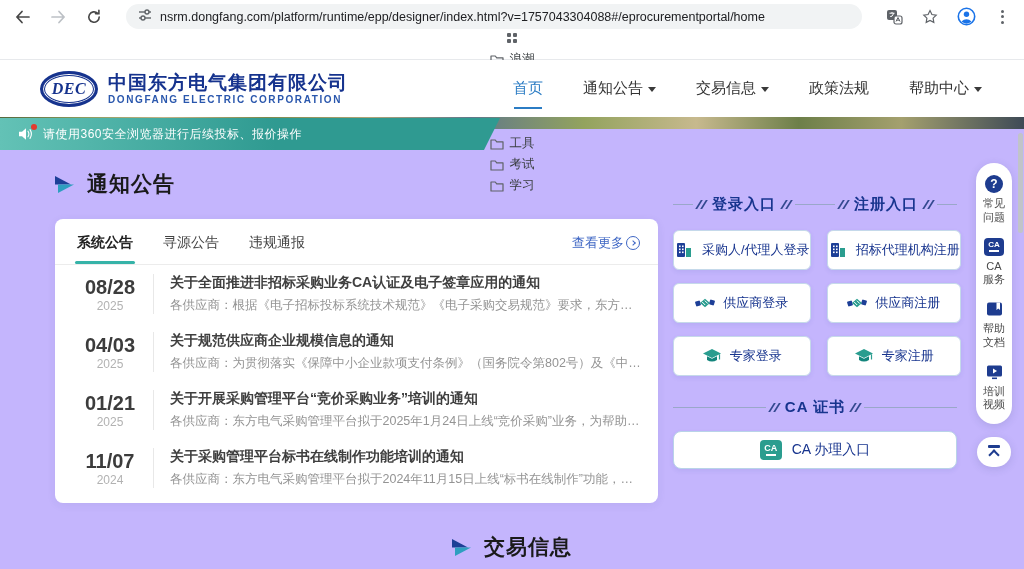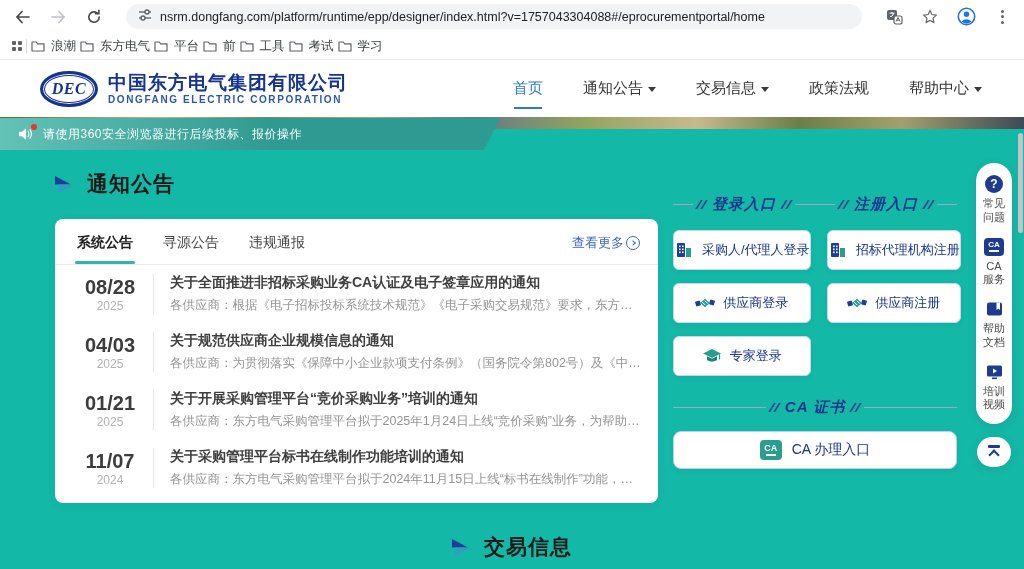--- a/index.html
+++ b/index.html
@@ -1,31 +1,31 @@
 <!DOCTYPE html>
 <html><head>
 <meta charset="utf-8">
 <style>
   * { margin:0; padding:0; box-sizing:border-box; }
   html,body { width:1024px; height:569px; }
   body { font-family:"Liberation Sans","DejaVu Sans",sans-serif; }
-  .screen { position:relative; width:1024px; height:569px; background:#14b8a6; overflow:hidden; }
+  .screen { position:relative; width:1024px; height:569px; background:#c4b5fd; overflow:hidden; }
 
   
   .toolbar { position:absolute; top:0; left:0; right:0; height:33px; background:#ffffff;
              display:flex; align-items:center; padding:0 12px; gap:16px; }
   .tb-icon { display:flex; align-items:center; justify-content:center; width:20px; height:20px; cursor:pointer; }
   .url-pill { flex:1; height:25px; background:#f1f3f4; border-radius:14px; display:flex;
               align-items:center; padding:0 12px; gap:8px; margin:0 6px; }
   .url-text { font-size:12.5px; color:#202124; white-space:nowrap; overflow:hidden; }
   .menu-dots { display:flex; flex-direction:column; gap:2.5px; }
   .menu-dots i { width:3px; height:3px; border-radius:50%; background:#5f6368; }
 
   .bookmarks { position:absolute; top:33px; left:0; right:0; height:27px; background:#ffffff;
-               border-bottom:1px solid #e7e9ec; display:flex; align-items:center; padding:0 12px; gap:4px; }
+               border-bottom:1px solid #e7e9ec; display:flex; align-items:center; padding:0 12px; gap:4px;flex-direction:column; }
   .apps-grid { display:grid; grid-template-columns:4px 4px; grid-template-rows:4px 4px; gap:2px; }
   .apps-grid i { background:#5f6368; border-radius:1px; }
   .bm-sep { width:1px; height:15px; background:#dadce0; }
   .bookmark { display:flex; align-items:center; gap:6px; cursor:pointer; }
   .bookmark span { font-size:12.5px; color:#3c4043; }
 
   
   .site-header { position:absolute; top:60px; left:0; right:0; height:57px; background:#ffffff;
                  display:flex; align-items:center; padding:0 42px 0 40px; }
   .logo-wrap { display:flex; align-items:center; gap:10px; cursor:pointer; }
@@ -89,21 +89,21 @@
 
   
   .panel { position:absolute; left:663px; top:170px; width:300px; }
   .panel-inner { padding-left:10px; width:294px; }
   .sub-heads { display:flex; margin-top:25px; }
   .sub-head { flex:1; }
   .deco { display:flex; align-items:center; justify-content:center; gap:5px; }
   .dline { flex:1; height:1px; background:#9aa7c9; }
   .slashes { display:flex; gap:3px; }
   .slash { width:2px; height:9px; background:#33498f; transform:skewX(-32deg); }
-  .deco-label { font-size:15px; font-weight:bold; color:#17348e; letter-spacing:1px; padding:0 2px;font-style:italic; }
+  .deco-label { font-size:15px; font-weight:bold; color:#17348e; letter-spacing:1px; padding:0 2px; }
   .btn-grid { display:grid; grid-template-columns:1fr 1fr; column-gap:16px; row-gap:13px;
               margin-top:16px; width:284px; }
   .entry-btn { height:40px; background:#ffffff; border:1px solid #c5d9ea; border-radius:6px;
                box-shadow:0 2px 5px rgba(30,60,140,0.08); display:flex; align-items:center;
                justify-content:center; gap:8px; cursor:pointer; }
   .entry-btn span.lbl { font-size:13px; color:#17348e; font-weight:500; white-space:nowrap; }
   .ca-section { margin-top:22px; width:284px; }
   .ca-btn { margin-top:14px; width:284px; height:38px; background:#ffffff; border:1px solid #b9d3e8;
             border-radius:8px; box-shadow:0 2px 5px rgba(30,60,140,0.08); display:flex;
             align-items:center; justify-content:center; gap:10px; cursor:pointer; }
@@ -443,20 +443,28 @@
           <span class="lbl">供应商注册</span>
         </div>
         <div class="entry-btn">
           <svg width="20" height="20" viewBox="0 0 20 20">
               <polygon points="10,3 19,7.5 10,12 1,7.5" fill="#2a9d8f"></polygon>
               <path d="M5 10.2 v3.8 q5 3 10 0 v-3.8 l-5 2.5 z" fill="#13857c"></path>
               <line x1="17.5" y1="8.3" x2="17.5" y2="13.5" stroke="#2a9d8f" stroke-width="1.2"></line>
             </svg>
           <span class="lbl">专家登录</span>
         </div>
+        <div class="entry-btn">
+          <svg width="20" height="20" viewBox="0 0 20 20">
+              <polygon points="10,3 19,7.5 10,12 1,7.5" fill="#2a9d8f"></polygon>
+              <path d="M5 10.2 v3.8 q5 3 10 0 v-3.8 l-5 2.5 z" fill="#13857c"></path>
+              <line x1="17.5" y1="8.3" x2="17.5" y2="13.5" stroke="#2a9d8f" stroke-width="1.2"></line>
+            </svg>
+          <span class="lbl">专家注册</span>
+        </div>
       </div>
 
       <div class="ca-section">
         <div class="deco">
           <i class="dline"></i>
             <span class="slashes">
               <i class="slash"></i>
               <i class="slash"></i>
             </span>
           <span class="deco-label">CA 证书</span>

